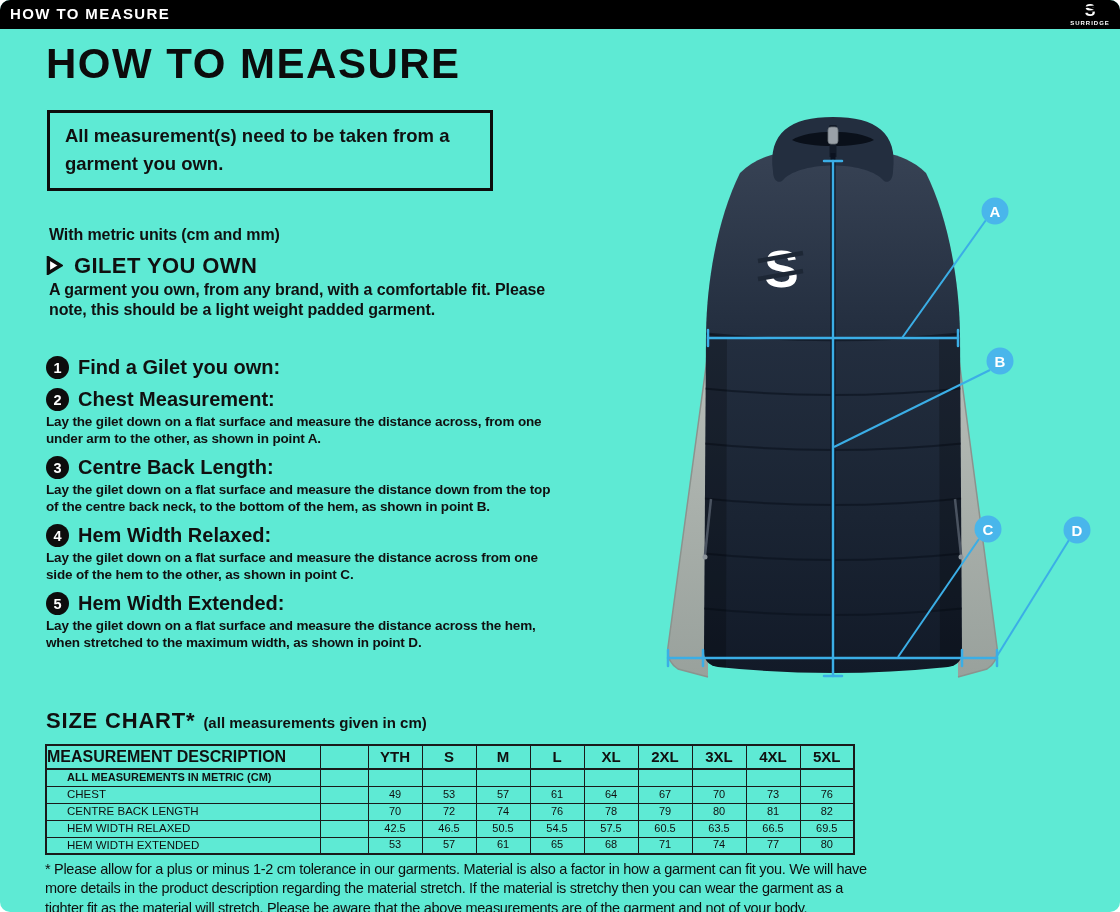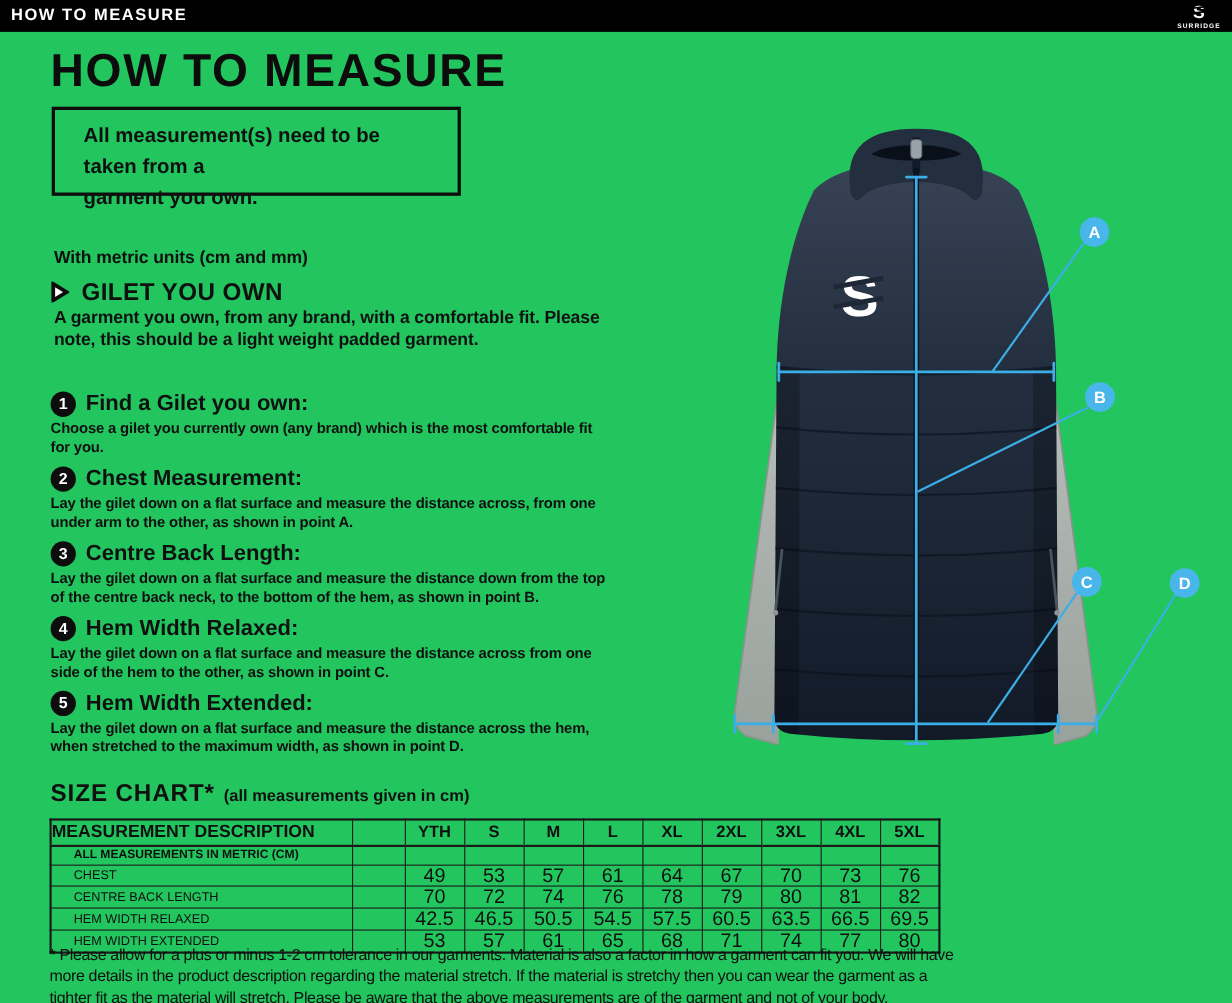--- a/index.html
+++ b/index.html
@@ -1,27 +1,27 @@
 <!DOCTYPE html>
 <html><head>
 <meta charset="utf-8">
 <style>
   * { margin:0; padding:0; box-sizing:border-box; }
   html,body { background:#fff; }
   body { font-family:"Liberation Sans","DejaVu Sans",sans-serif; color:#101010; }
-  #stage { position:relative; width:1120px; height:912px; background:#22c55e; overflow:hidden; }
+  #stage { position:relative; width:1120px; height:912px; background:#5eead4; overflow:hidden;border-radius:10px; }
 
   
   .topbar { position:absolute; left:0; top:0; width:1120px; height:29px; background:#000; }
   .topbar-title { position:absolute; left:10px; top:5px; color:#fff; font-size:15px; font-weight:bold; letter-spacing:1.4px; }
   .topbar-logo { position:absolute; right:4px; top:1px; }
 
   
   .h1 { position:absolute; left:46px; top:40px; font-size:42px; font-weight:bold; letter-spacing:1.5px; color:#0c0c0c; }
-  .notebox { position:absolute; left:47px; top:97px; width:372px; height:81px; border:3px solid #0d0d0d; padding:9px 26px; font-size:18.5px; font-weight:bold; line-height:28px; white-space:pre-line; }
+  .notebox { position:absolute; left:47px; top:110px; width:446px; height:81px; border:3px solid #0d0d0d; padding:9px 15px; font-size:18.5px; font-weight:bold; line-height:28px; white-space:pre-line; }
   .h2 { position:absolute; left:46px; top:188px; font-size:27px; font-weight:bold; letter-spacing:0.4px; }
 
   
   .need-list { position:absolute; left:46px; top:224px; width:600px; }
   .need-item { display:flex; align-items:center; gap:11px; }
   .tri-icon { width:17px; height:19px; flex:0 0 aupx; }
   .need-label { font-size:22px; font-weight:bold; letter-spacing:0.4px; }
   .need-desc { font-size:16px; font-weight:bold; line-height:20.5px; white-space:pre-line; margin:1px 0 7px 3px; letter-spacing:-0.1px; }
 
   
@@ -35,21 +35,21 @@
   
   .sc-head { position:absolute; left:46px; top:708px; display:flex; align-items:baseline; }
   .sc-title { font-size:22px; font-weight:bold; letter-spacing:0.8px; }
   .sc-sub { font-size:15px; font-weight:bold; margin-left:8px; }
   .szt { position:absolute; left:45px; top:744px; width:810px; border-collapse:collapse; table-layout:fixed; border:2px solid #1a1a1a; }
   .szt th, .szt td { border:1px solid #1a1a1a; padding:0; line-height:1.05; }
   .szt thead th { height:24px; border-bottom:2px solid #1a1a1a; }
   .h-desc { font-size:16px; font-weight:bold; text-align:left; padding-left:5px; }
   .h-size { font-size:15px; font-weight:bold; text-align:center; }
   .c-desc { width:274px; } .c-gap { width:48px; }
-  .szt tbody td { height:17px; font-size:18px; text-align:center; }
+  .szt tbody td { height:17px; font-size:11px; text-align:center; }
   .szt tbody td.lbl { font-size:11.5px; font-weight:normal; text-align:left; padding-left:20px; }
   .szt tbody tr.subhead td.lbl { font-size:11px; font-weight:bold; }
 
   .footnote { position:absolute; left:45px; top:860px; width:1062px; font-size:14.5px; line-height:19.3px; letter-spacing:-0.3px; white-space:pre-line; color:#0e0e0e; }
 
   
   .vest { position:absolute; left:640px; top:95px; width:480px; height:655px; }
 </style>
 </head>
 <body>
@@ -81,22 +81,20 @@
       <div class="need-desc">A garment you own, from any brand, with a comfortable fit. Please
 note, this should be a light weight padded garment.</div>
     </div>
 
   <div class="steps">
       <div class="step">
         <div class="step-head">
           <span class="step-circle">1</span>
           <span class="step-title">Find a Gilet you own:</span>
         </div>
-        <div class="step-desc">Choose a gilet you currently own  (any brand) which is the most comfortable fit
-for you.</div>
       </div>
       <div class="step">
         <div class="step-head">
           <span class="step-circle">2</span>
           <span class="step-title">Chest Measurement:</span>
         </div>
         <div class="step-desc">Lay the gilet down on a flat surface and measure the distance across, from one
 under arm to the other, as shown in point A.</div>
       </div>
       <div class="step">

